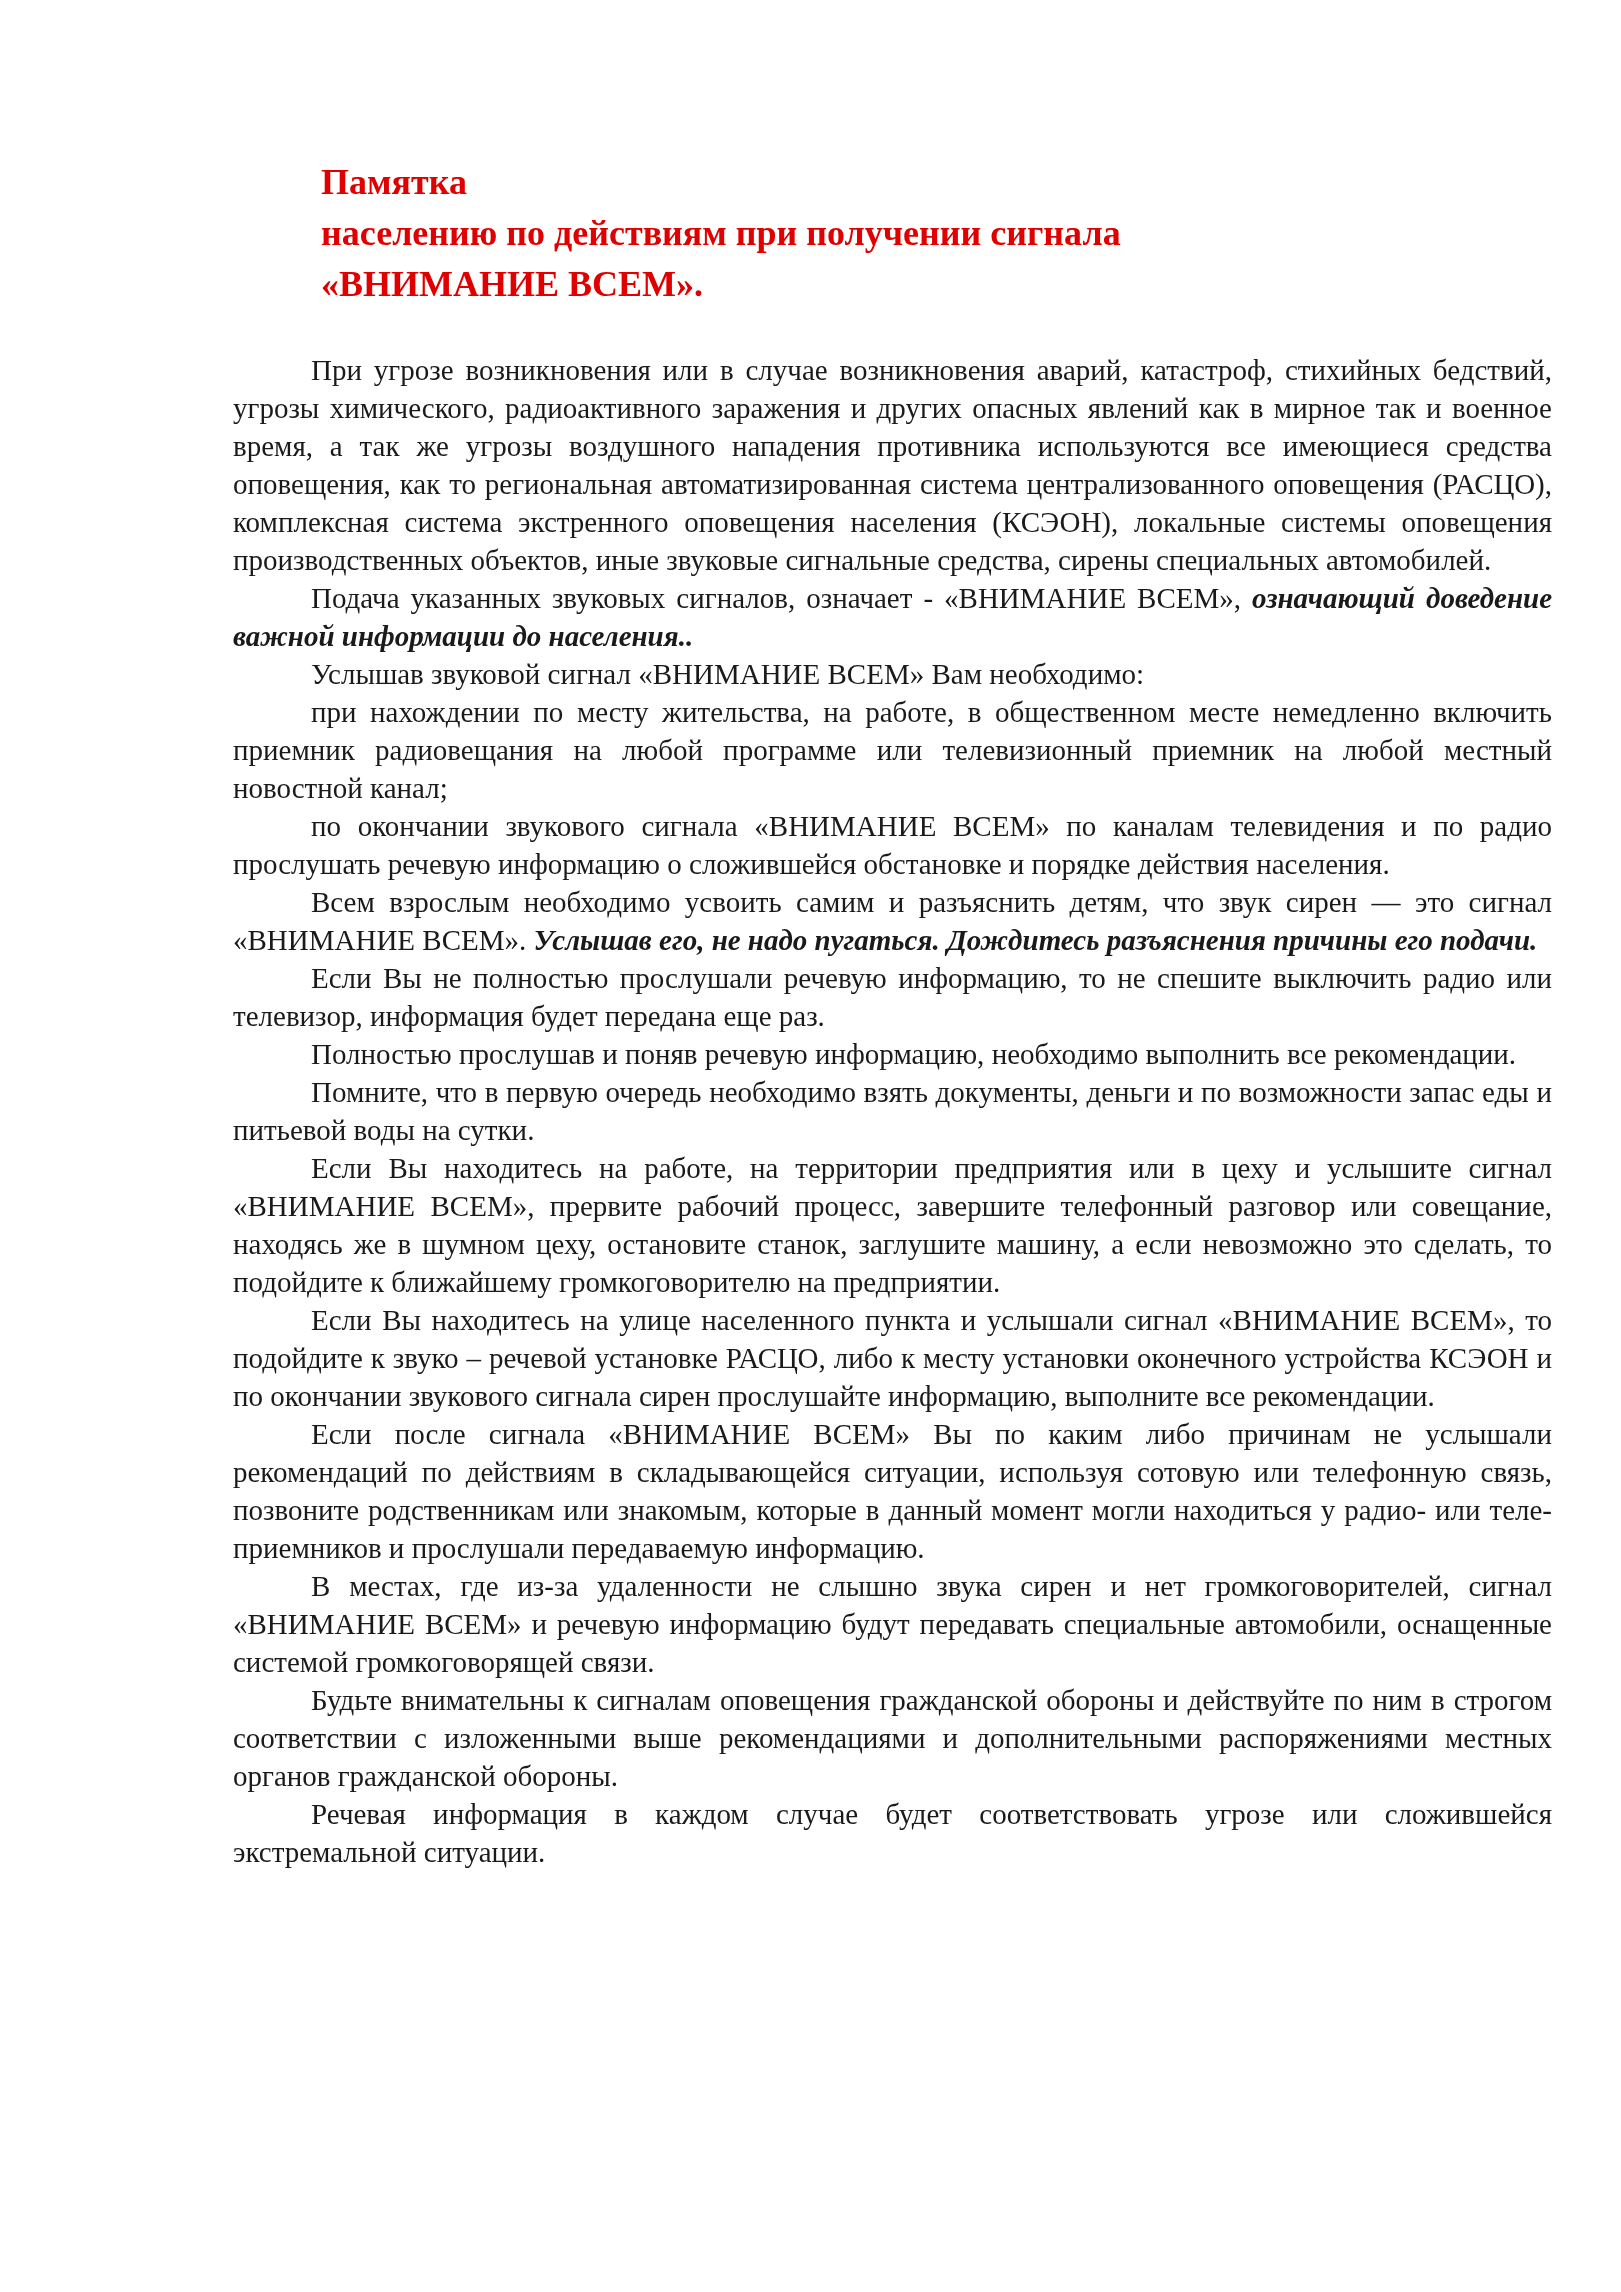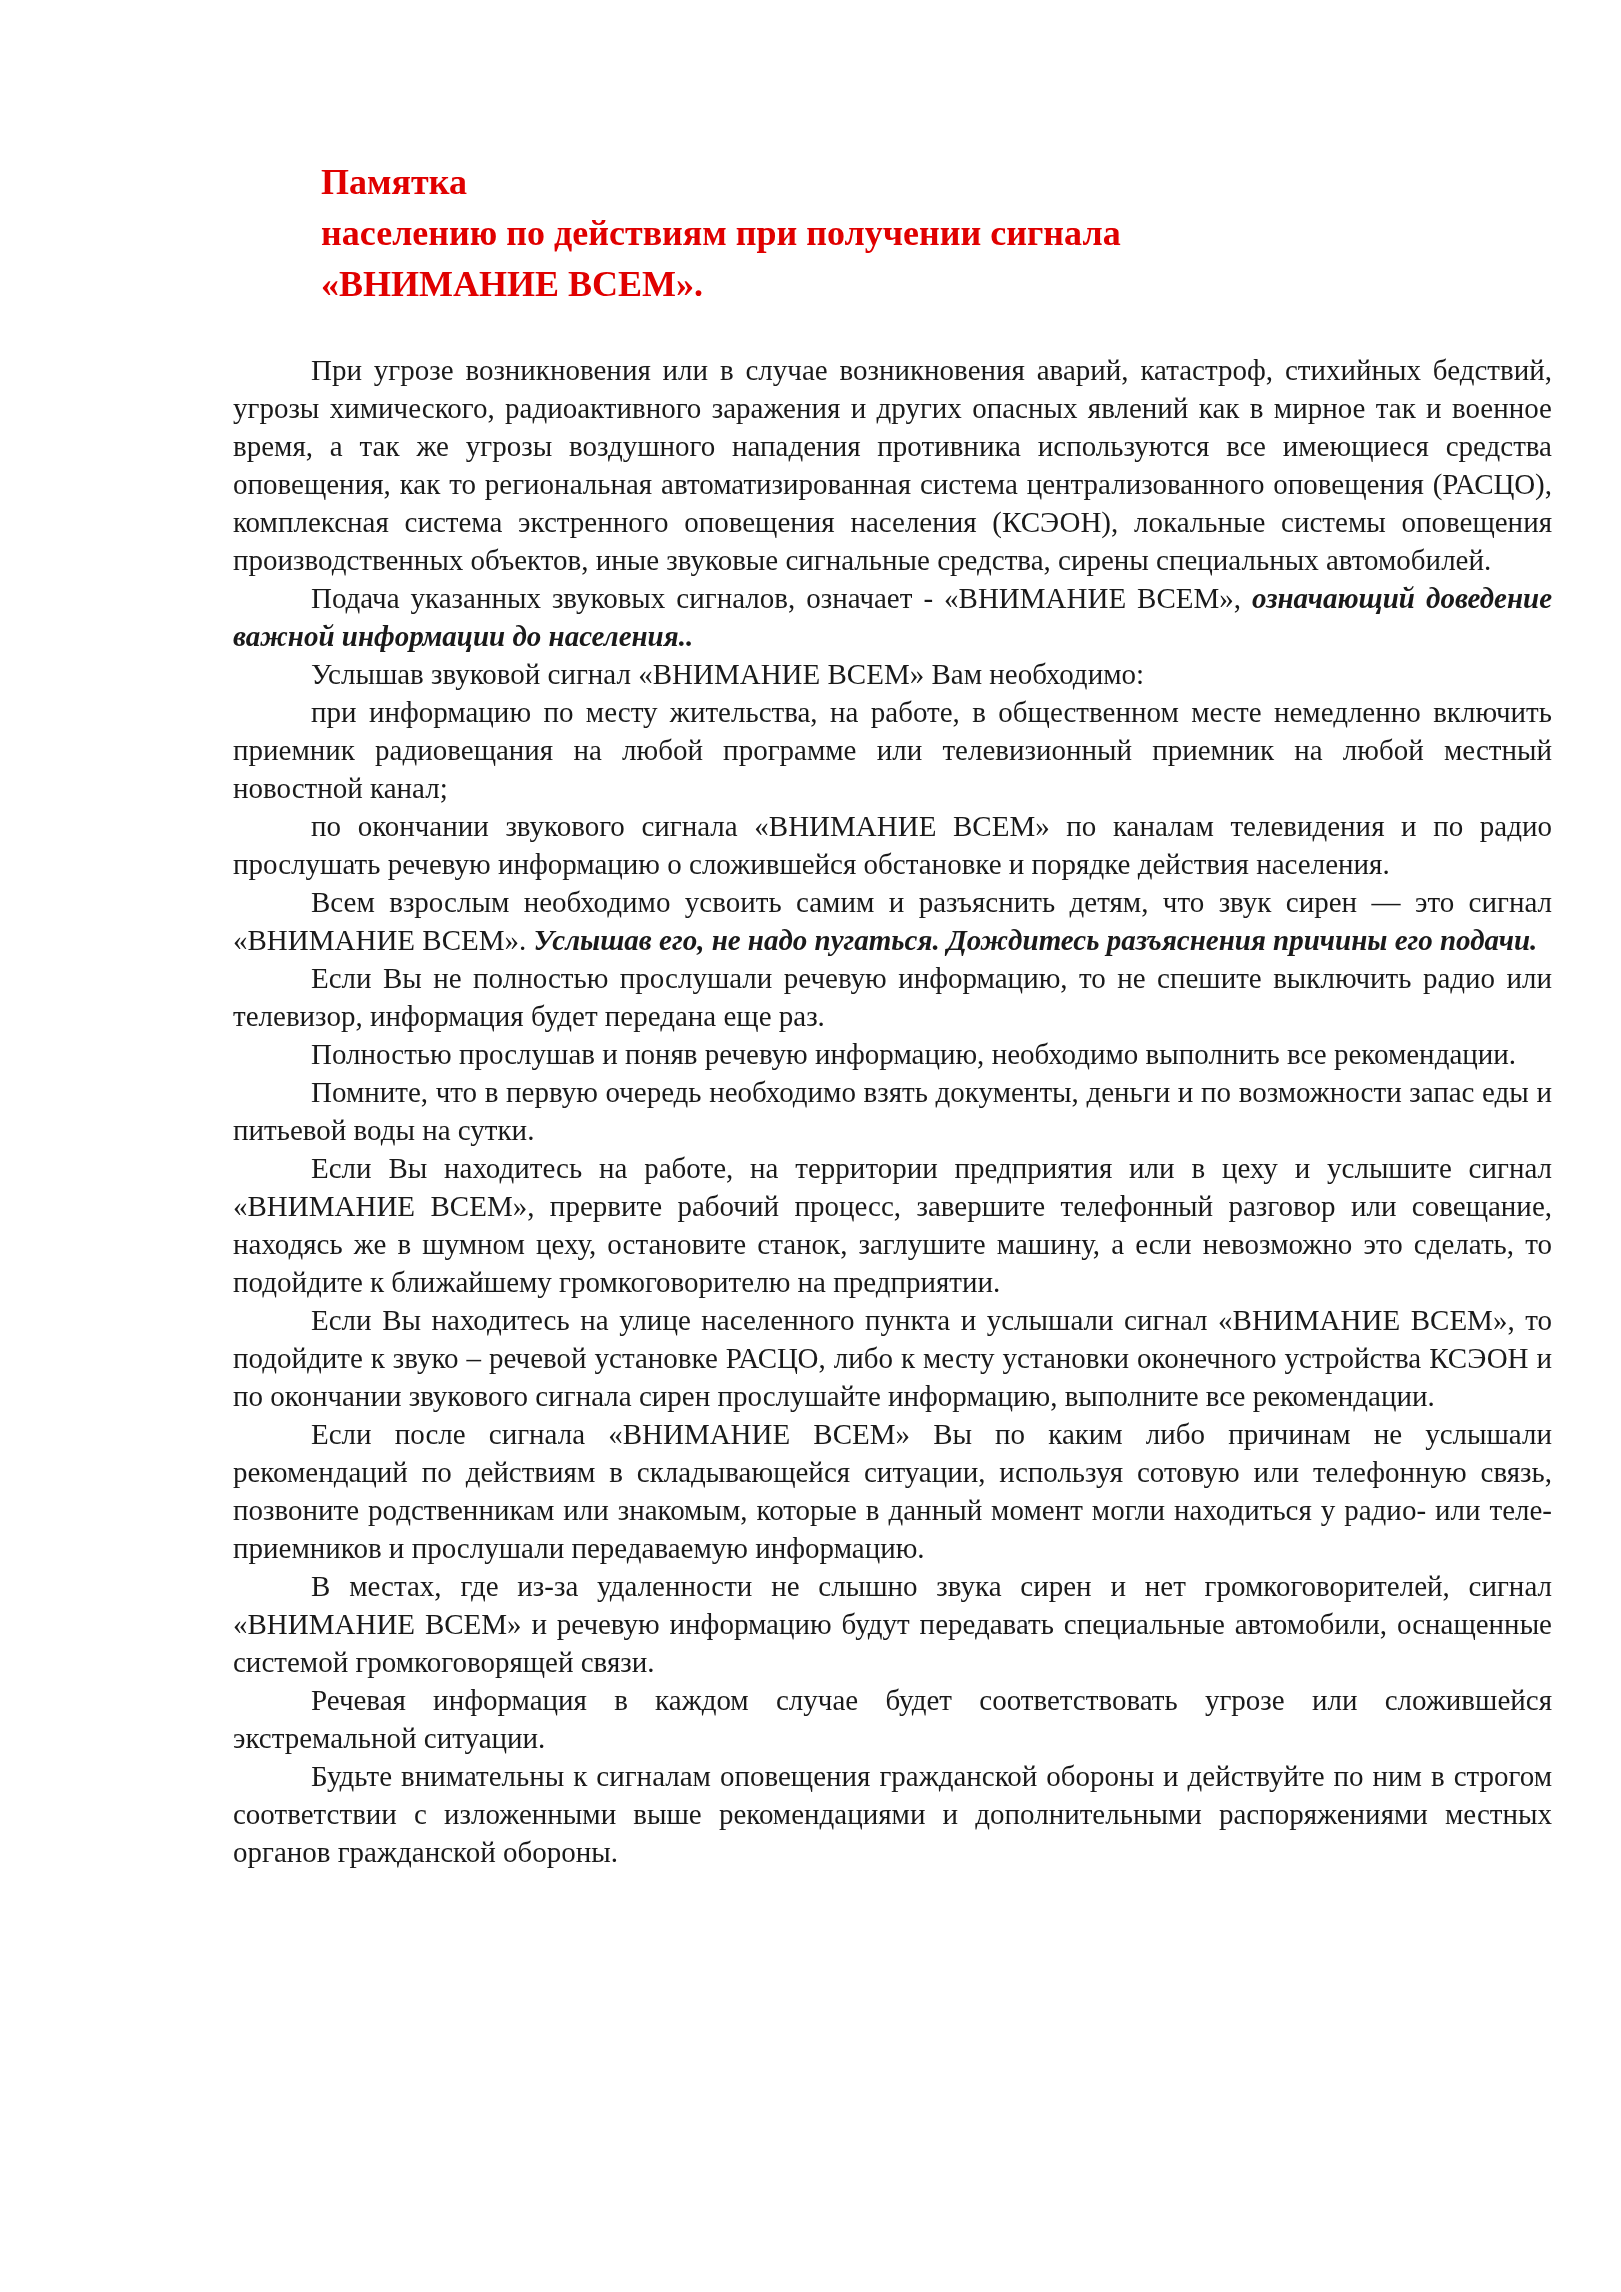--- a/index.html
+++ b/index.html
@@ -22,27 +22,27 @@
   <div class="title-block">
     <div>Памятка</div>
     <div>населению по действиям при получении сигнала</div>
     <div>«ВНИМАНИЕ ВСЕМ».</div>
   </div>
 
   <div class="body-text">
     <p>При угрозе возникновения или в случае возникновения аварий, катастроф, стихийных бедствий, угрозы химического, радиоактивного заражения и других опасных явлений как в мирное так и военное время, а так же угрозы воздушного нападения противника используются все имеющиеся средства оповещения, как то региональная автоматизированная система централизованного оповещения (РАСЦО), комплексная система экстренного оповещения населения (КСЭОН), локальные системы оповещения производственных объектов, иные звуковые сигнальные средства, сирены специальных автомобилей.</p>
     <p><span>Подача указанных звуковых сигналов, означает - «ВНИМАНИЕ ВСЕМ», </span><span class="bi">означающий доведение важной информации до населения..</span></p>
     <p>Услышав звуковой сигнал «ВНИМАНИЕ ВСЕМ» Вам необходимо:</p>
-    <p>при информацию по месту жительства, на работе, в общественном месте немедленно включить приемник радиовещания на любой программе или телевизионный приемник на любой местный новостной канал;</p>
+    <p>при нахождении по месту жительства, на работе, в общественном месте немедленно включить приемник радиовещания на любой программе или телевизионный приемник на любой местный новостной канал;</p>
     <p>по окончании звукового сигнала «ВНИМАНИЕ ВСЕМ» по каналам телевидения и по радио прослушать речевую информацию о сложившейся обстановке и порядке действия населения.</p>
     <p><span class="b">Всем взрослым необходимо усвоить самим и разъяснить детям, что звук сирен — это сигнал «ВНИМАНИЕ ВСЕМ».</span><span class="bi"> Услышав его, не надо пугаться. Дождитесь разъяснения  причины его подачи.</span></p>
     <p> Если Вы не полностью прослушали речевую информацию, то не спешите выключить радио или телевизор, информация будет передана еще раз.</p>
     <p><span>Полностью прослушав и поняв речевую информацию, </span><span class="b">необходимо выполнить все рекомендации.</span></p>
     <p>Помните, что в первую очередь необходимо взять документы, деньги и по возможности запас еды и питьевой воды на сутки.</p>
     <p>Если Вы находитесь на работе, на территории предприятия или в цеху и услышите сигнал «ВНИМАНИЕ ВСЕМ», прервите рабочий процесс, завершите телефонный разговор или совещание, находясь же в шумном цеху, остановите станок, заглушите машину, а если невозможно это сделать, то подойдите к ближайшему громкоговорителю на предприятии.</p>
     <p>Если Вы находитесь на улице населенного пункта и услышали сигнал «ВНИМАНИЕ ВСЕМ», то подойдите к звуко – речевой установке РАСЦО, либо к месту установки оконечного устройства КСЭОН и по окончании звукового сигнала сирен прослушайте информацию, выполните все рекомендации.</p>
     <p>Если после сигнала «ВНИМАНИЕ ВСЕМ» Вы по каким либо причинам не услышали рекомендаций по действиям в складывающейся ситуации, используя сотовую или телефонную связь, позвоните родственникам или знакомым, которые в данный момент могли находиться у радио- или теле- приемников и прослушали передаваемую информацию.</p>
     <p>В местах, где из-за удаленности не слышно звука сирен и нет громкоговорителей, сигнал «ВНИМАНИЕ ВСЕМ» и речевую информацию будут передавать специальные автомобили, оснащенные системой громкоговорящей связи.</p>
+    <p>Будьте внимательны к сигналам оповещения гражданской обороны и действуйте по ним в строгом соответствии с изложенными выше рекомендациями и дополнительными распоряжениями местных органов гражданской обороны.</p>
     <p>Речевая информация в каждом случае будет соответствовать угрозе или сложившейся экстремальной ситуации.</p>
-    <p>Будьте внимательны к сигналам оповещения гражданской обороны и действуйте по ним в строгом соответствии с изложенными выше рекомендациями и дополнительными распоряжениями местных органов гражданской обороны.</p>
   </div>
 </div>
 
 
 </body></html>

